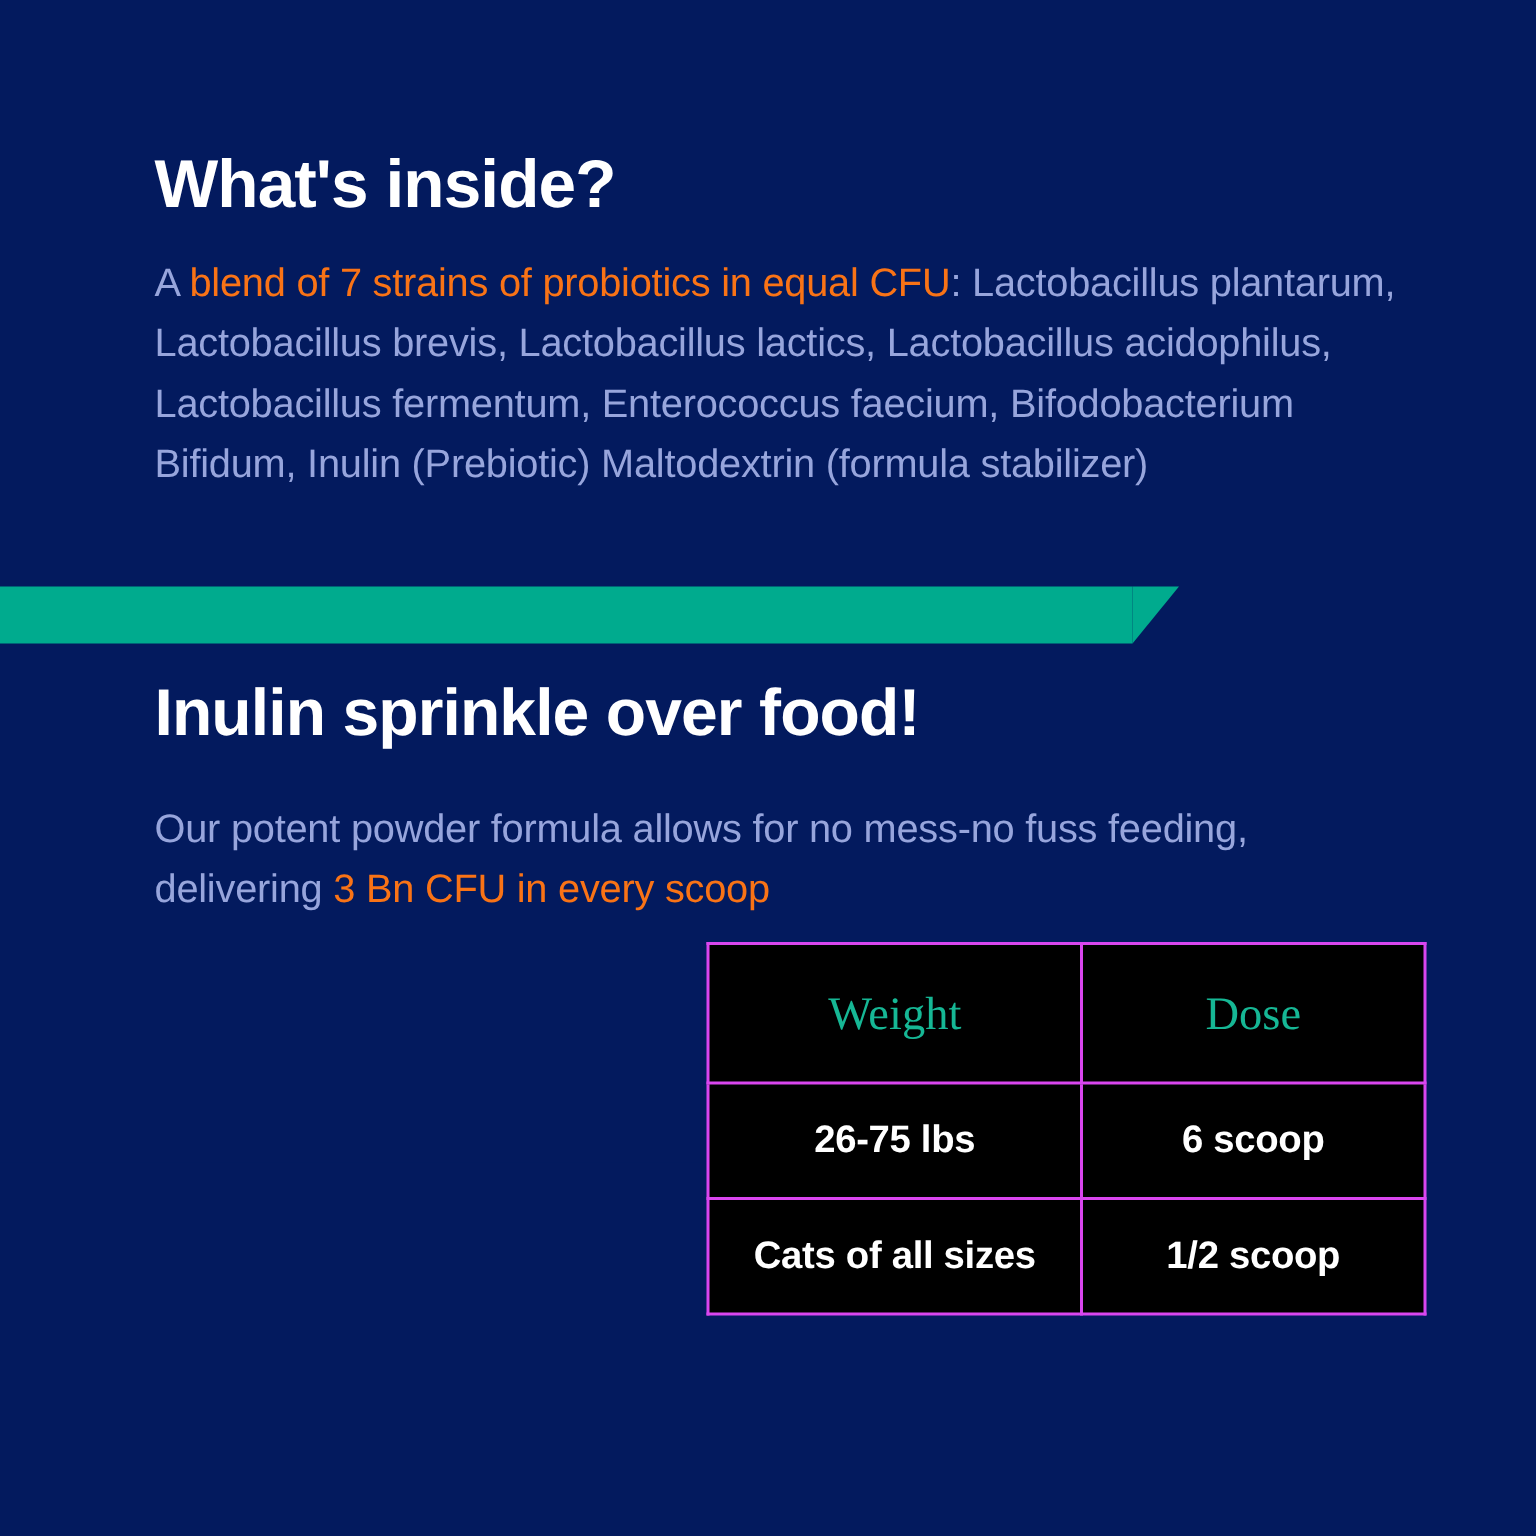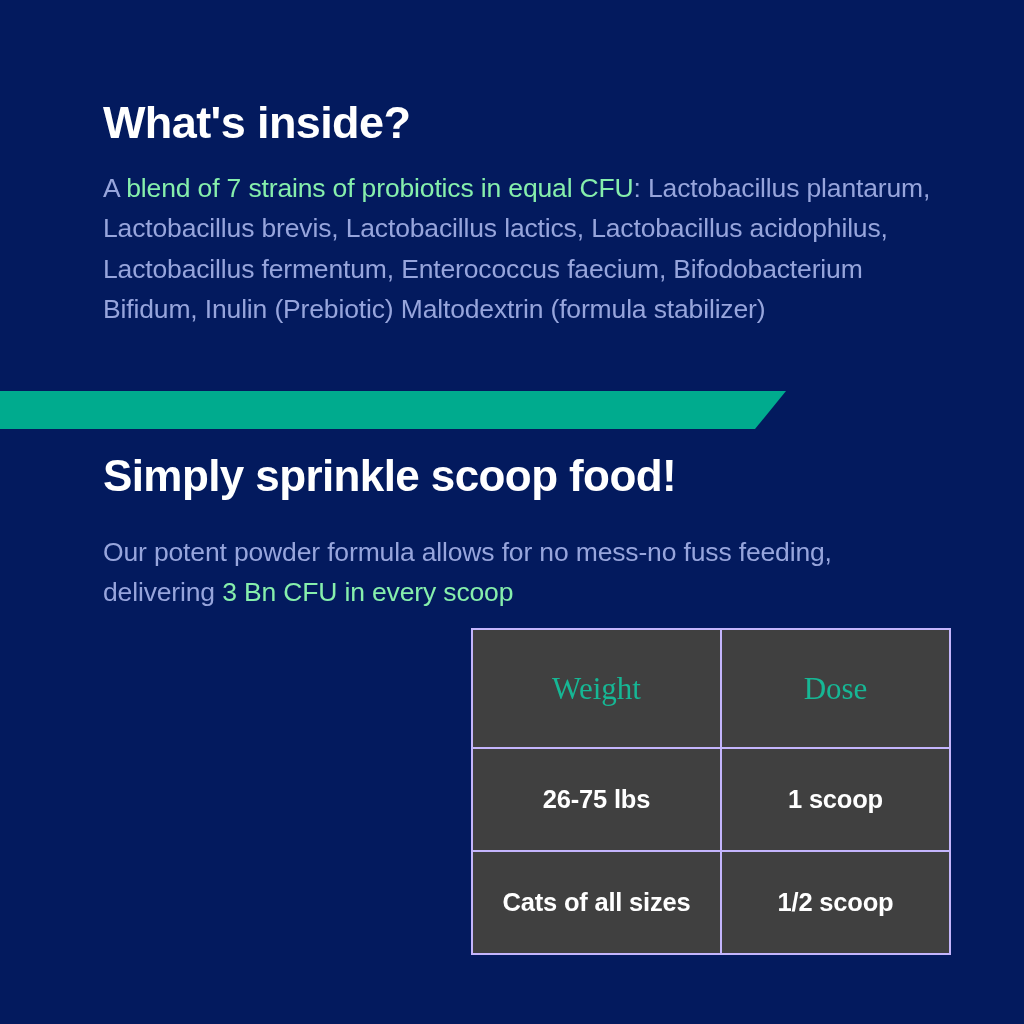--- a/index.html
+++ b/index.html
@@ -45,21 +45,21 @@
     font-family: "Liberation Sans", sans-serif;
     font-size: 26.5px;
     font-weight: normal;
     color: #97a5dc;
     line-height: 40.5px;
     letter-spacing: -0.15px;
     margin: 0;
   }
 
   .accent-green {
-    color: #86efac;
+    color: #f97316;
   }
 
   .ingredients-block {
     margin-top: 20px;
     width: 828px;
   }
 
   
   .banner-wrap {
     position: absolute;
@@ -125,25 +125,25 @@
   
   .dose-table {
     position: absolute;
     left: 368px;
     top: -15px;
     width: 478px;
     border-collapse: collapse;
     table-layout: fixed;
   }
   .dose-table td, .dose-table th {
-    border: 2px solid #c4b5fd;
+    border: 2px solid #d946ef;
     text-align: center;
     vertical-align: middle;
-    background: #404040;
-    padding: 16px;
+    background: #000000;
+    padding: 3px;
   }
   .dose-table th {
     height: 85px;
     font-family: "Liberation Serif", serif;
     font-weight: normal;
     font-size: 31px;
     color: #16b795;
   }
   .dose-table td {
     height: 69px;
@@ -166,21 +166,21 @@
 
     <p class="body-copy ingredients-block"><span>A </span><span class="accent-green">blend of 7 strains of  probiotics in equal CFU</span><span>: Lactobacillus plantarum, Lactobacillus brevis, Lactobacillus lactics, Lactobacillus acidophilus, Lactobacillus fermentum, Enterococcus faecium, Bifodobacterium Bifidum, Inulin (Prebiotic) Maltodextrin (formula stabilizer)</span></p>
   </div>
 
   <div class="banner-wrap">
     <div class="banner-bar"></div>
     <div class="banner-tip"></div>
   </div>
 
   <div class="section-two">
-    <h1 class="heading">Simply sprinkle scoop food!</h1>
+    <h1 class="heading">Inulin sprinkle over food!</h1>
 
     <p class="body-copy"><span>Our potent powder formula allows for no mess-no fuss feeding, delivering </span><span class="accent-green">3 Bn CFU in every scoop</span></p>
   </div>
 
   <div class="dose-area">
 
 
     <table class="dose-table">
       <colgroup>
         <col class="c1">
@@ -188,21 +188,21 @@
       </colgroup>
       <thead>
         <tr>
           <th>Weight</th>
           <th>Dose</th>
         </tr>
       </thead>
       <tbody>
         <tr>
           <td>26-75 lbs</td>
-          <td>1 scoop</td>
+          <td>6 scoop</td>
         </tr>
         <tr>
           <td>Cats of all sizes</td>
           <td>1/2 scoop</td>
         </tr>
       </tbody>
     </table>
 
   </div>
 

